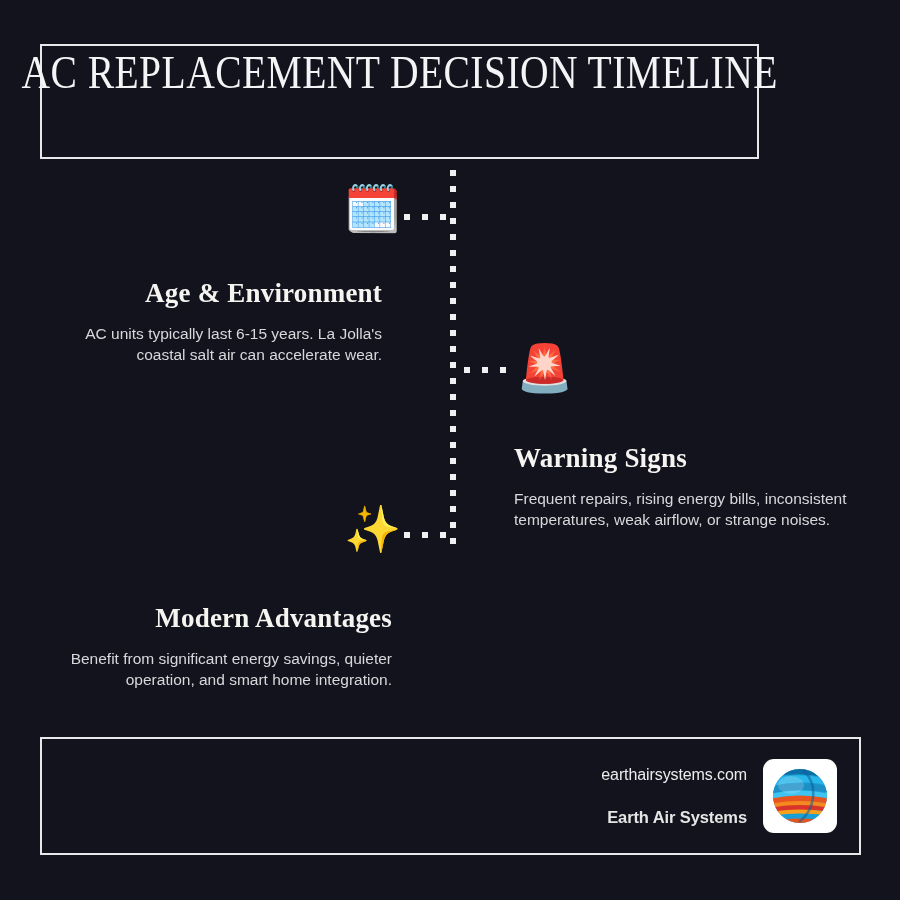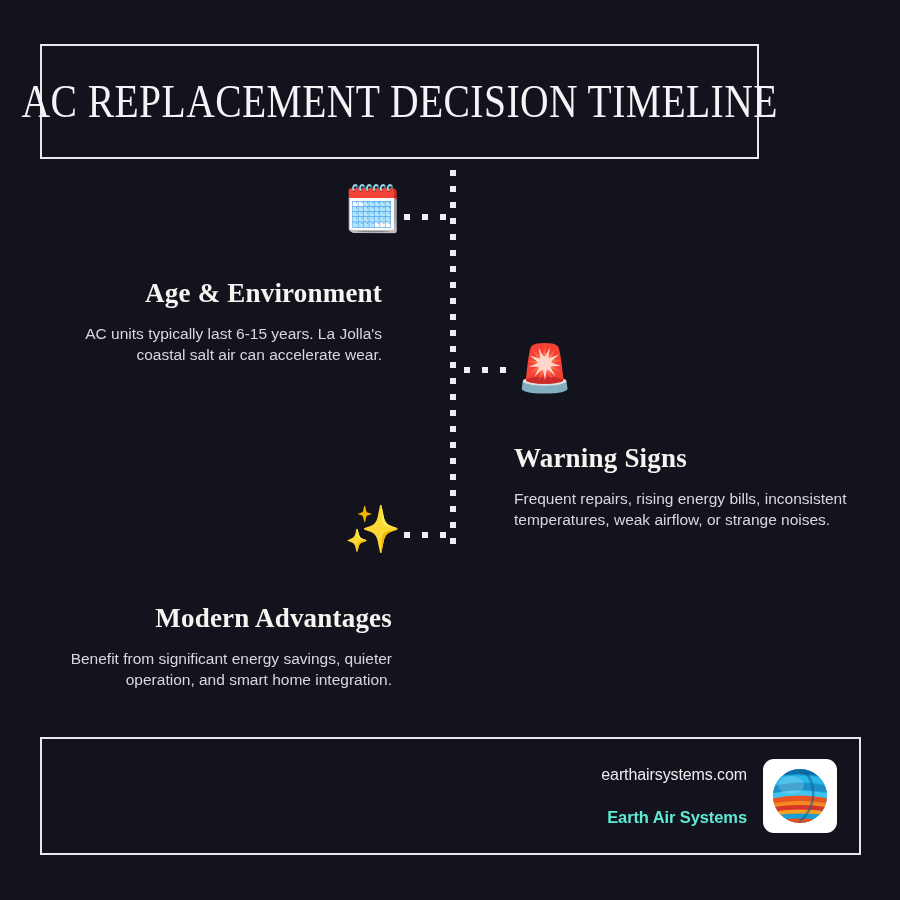--- a/index.html
+++ b/index.html
@@ -17,21 +17,21 @@
     background:#12131c;
   }
 
   
   .title-box {
     position:absolute;
     left:40px; top:44px;
     width:719px; height:115px;
     border:2px solid #e8e8ea;
     display:flex;
-    align-items:center;
+    align-items:flex-start;
     justify-content:center;
   }
   .title-text {
     font-family:"Liberation Serif", serif;
     font-size:46px;
     font-weight:400;
     letter-spacing:0.5px;
     color:#f4f4f6;
     transform:scaleX(0.86);
     white-space:nowrap;
@@ -101,21 +101,21 @@
   .footer-text { text-align:right; }
   .footer-site {
     font-size:16px;
     color:#ececed;
     letter-spacing:-0.1px;
     margin-bottom:24px;
   }
   .footer-brand {
     font-size:16.5px;
     font-weight:700;
-    color:#5eead4;
+    color:#e5e5e5;
     letter-spacing:-0.1px;
   }
 
   
   .logo {
     width:74px; height:74px;
     background:#ffffff;
     border-radius:11px;
     display:flex;
     align-items:center;

